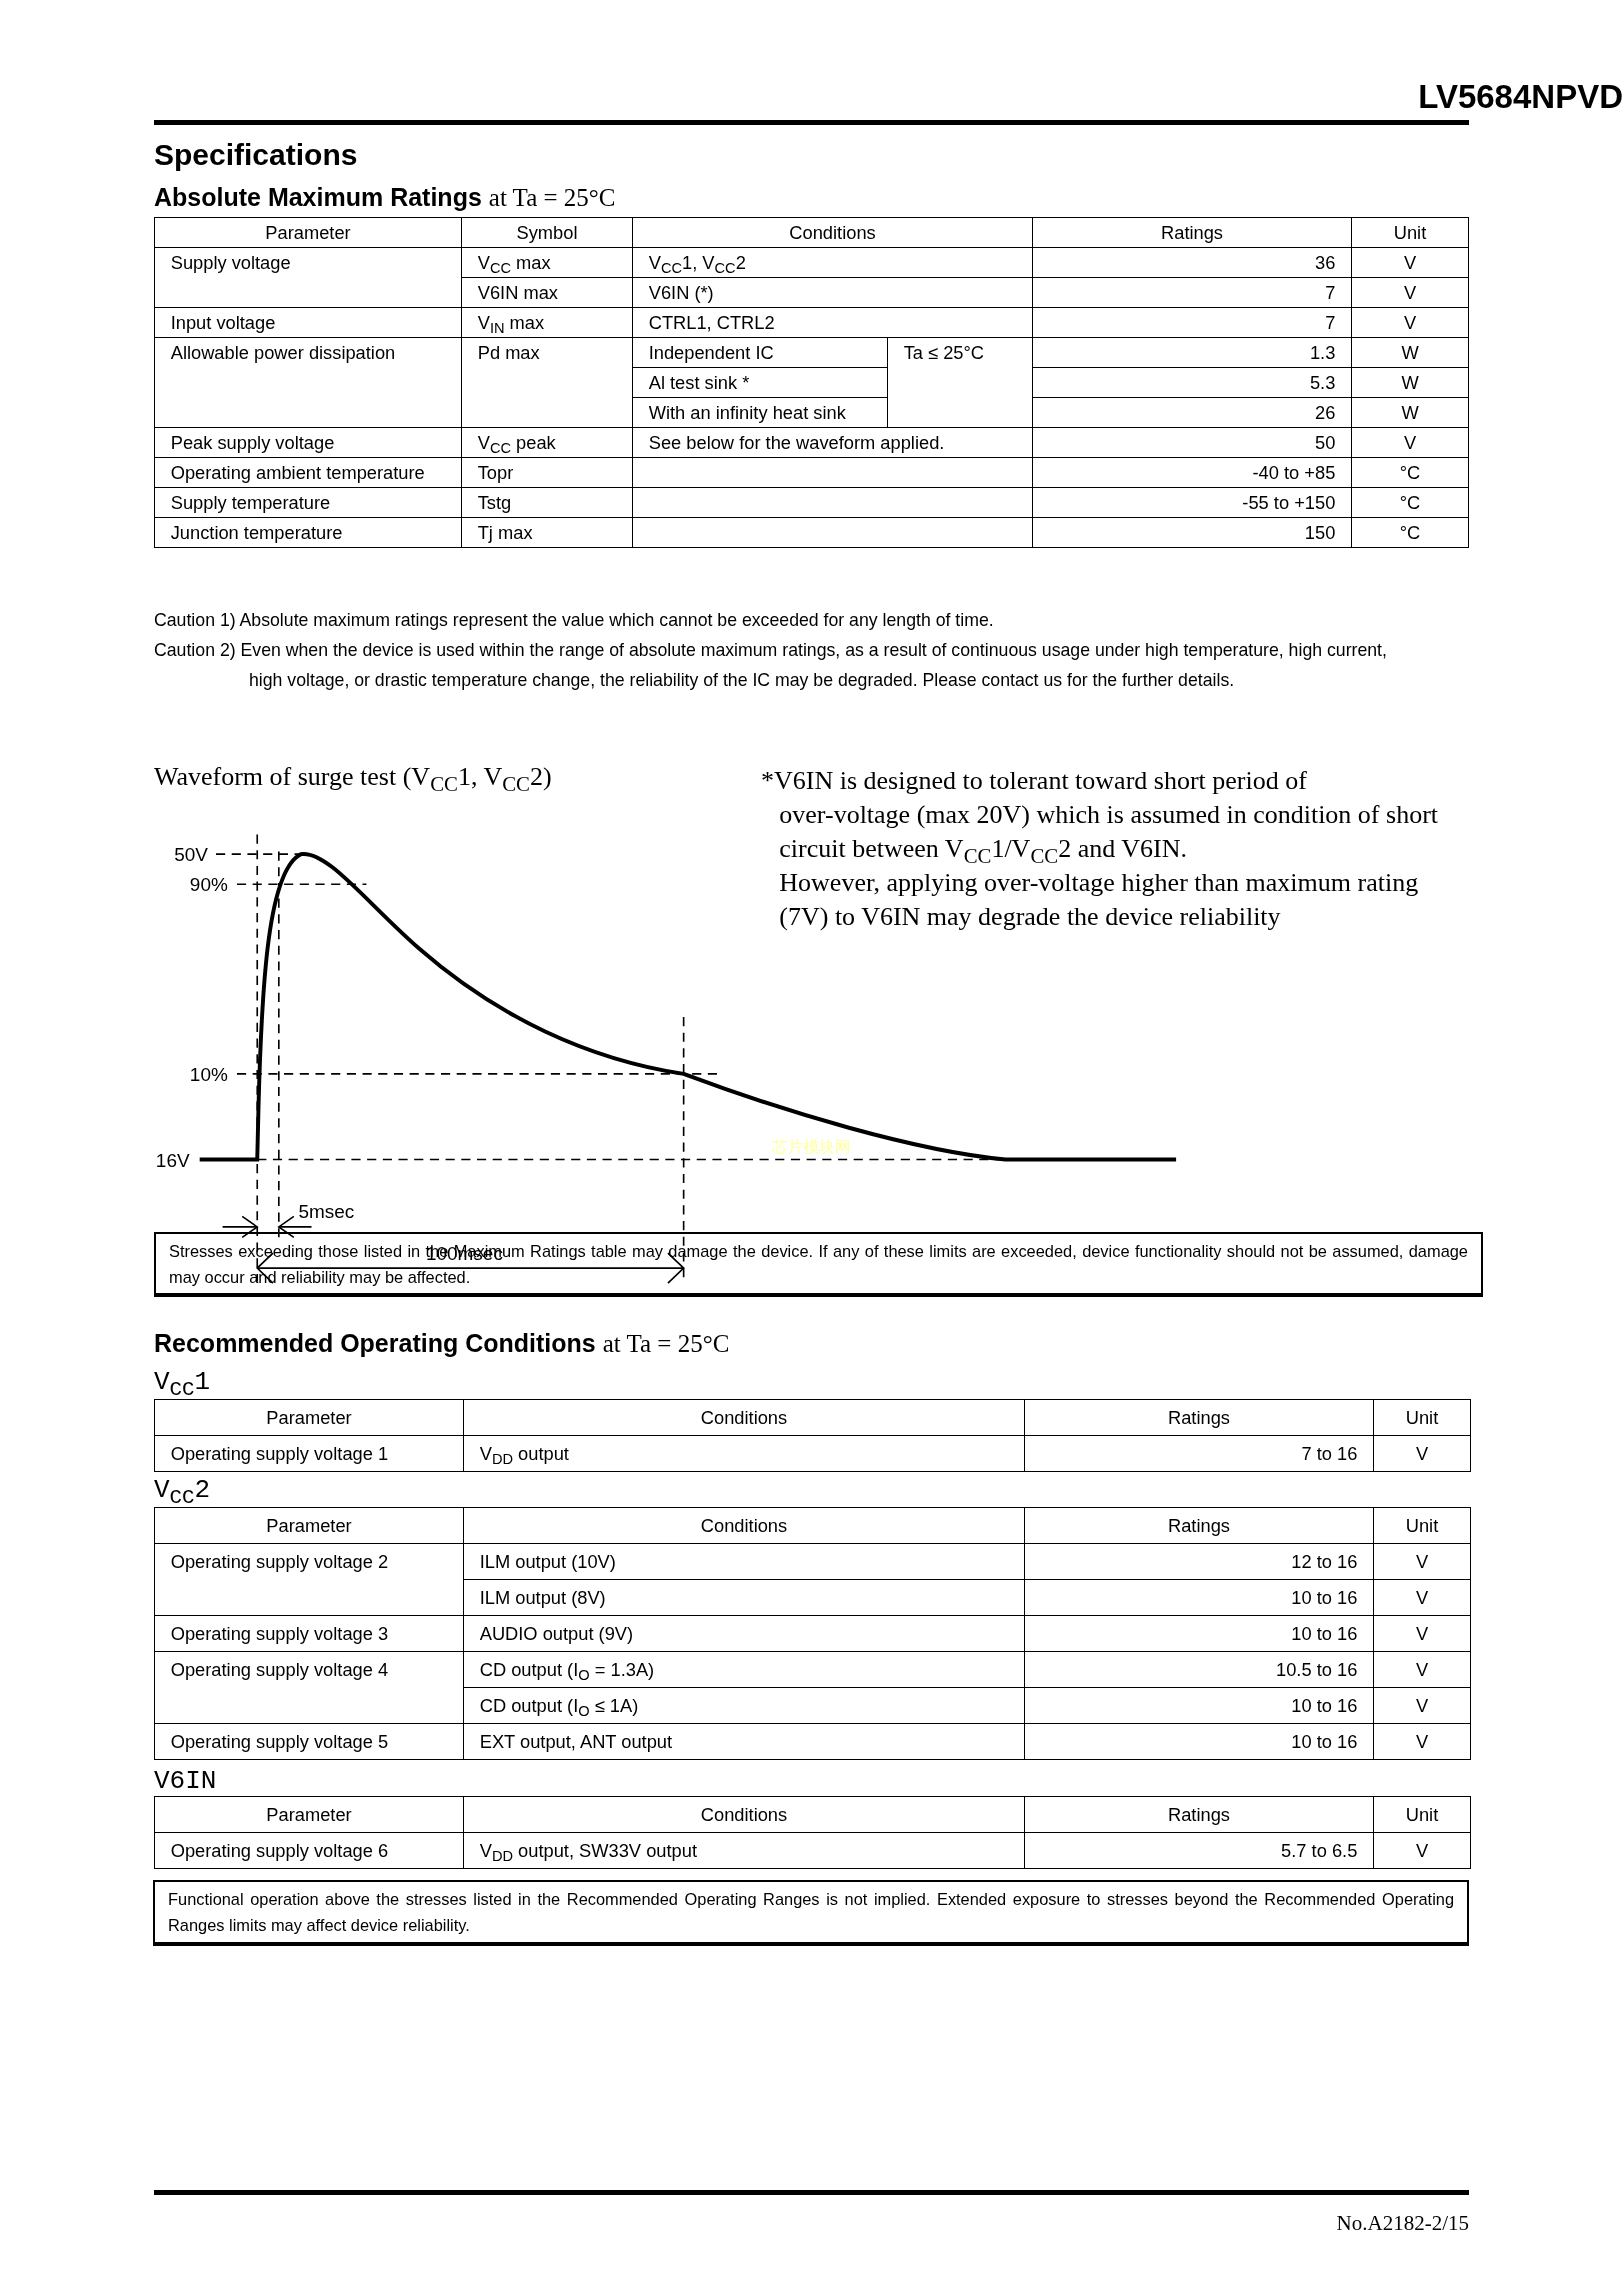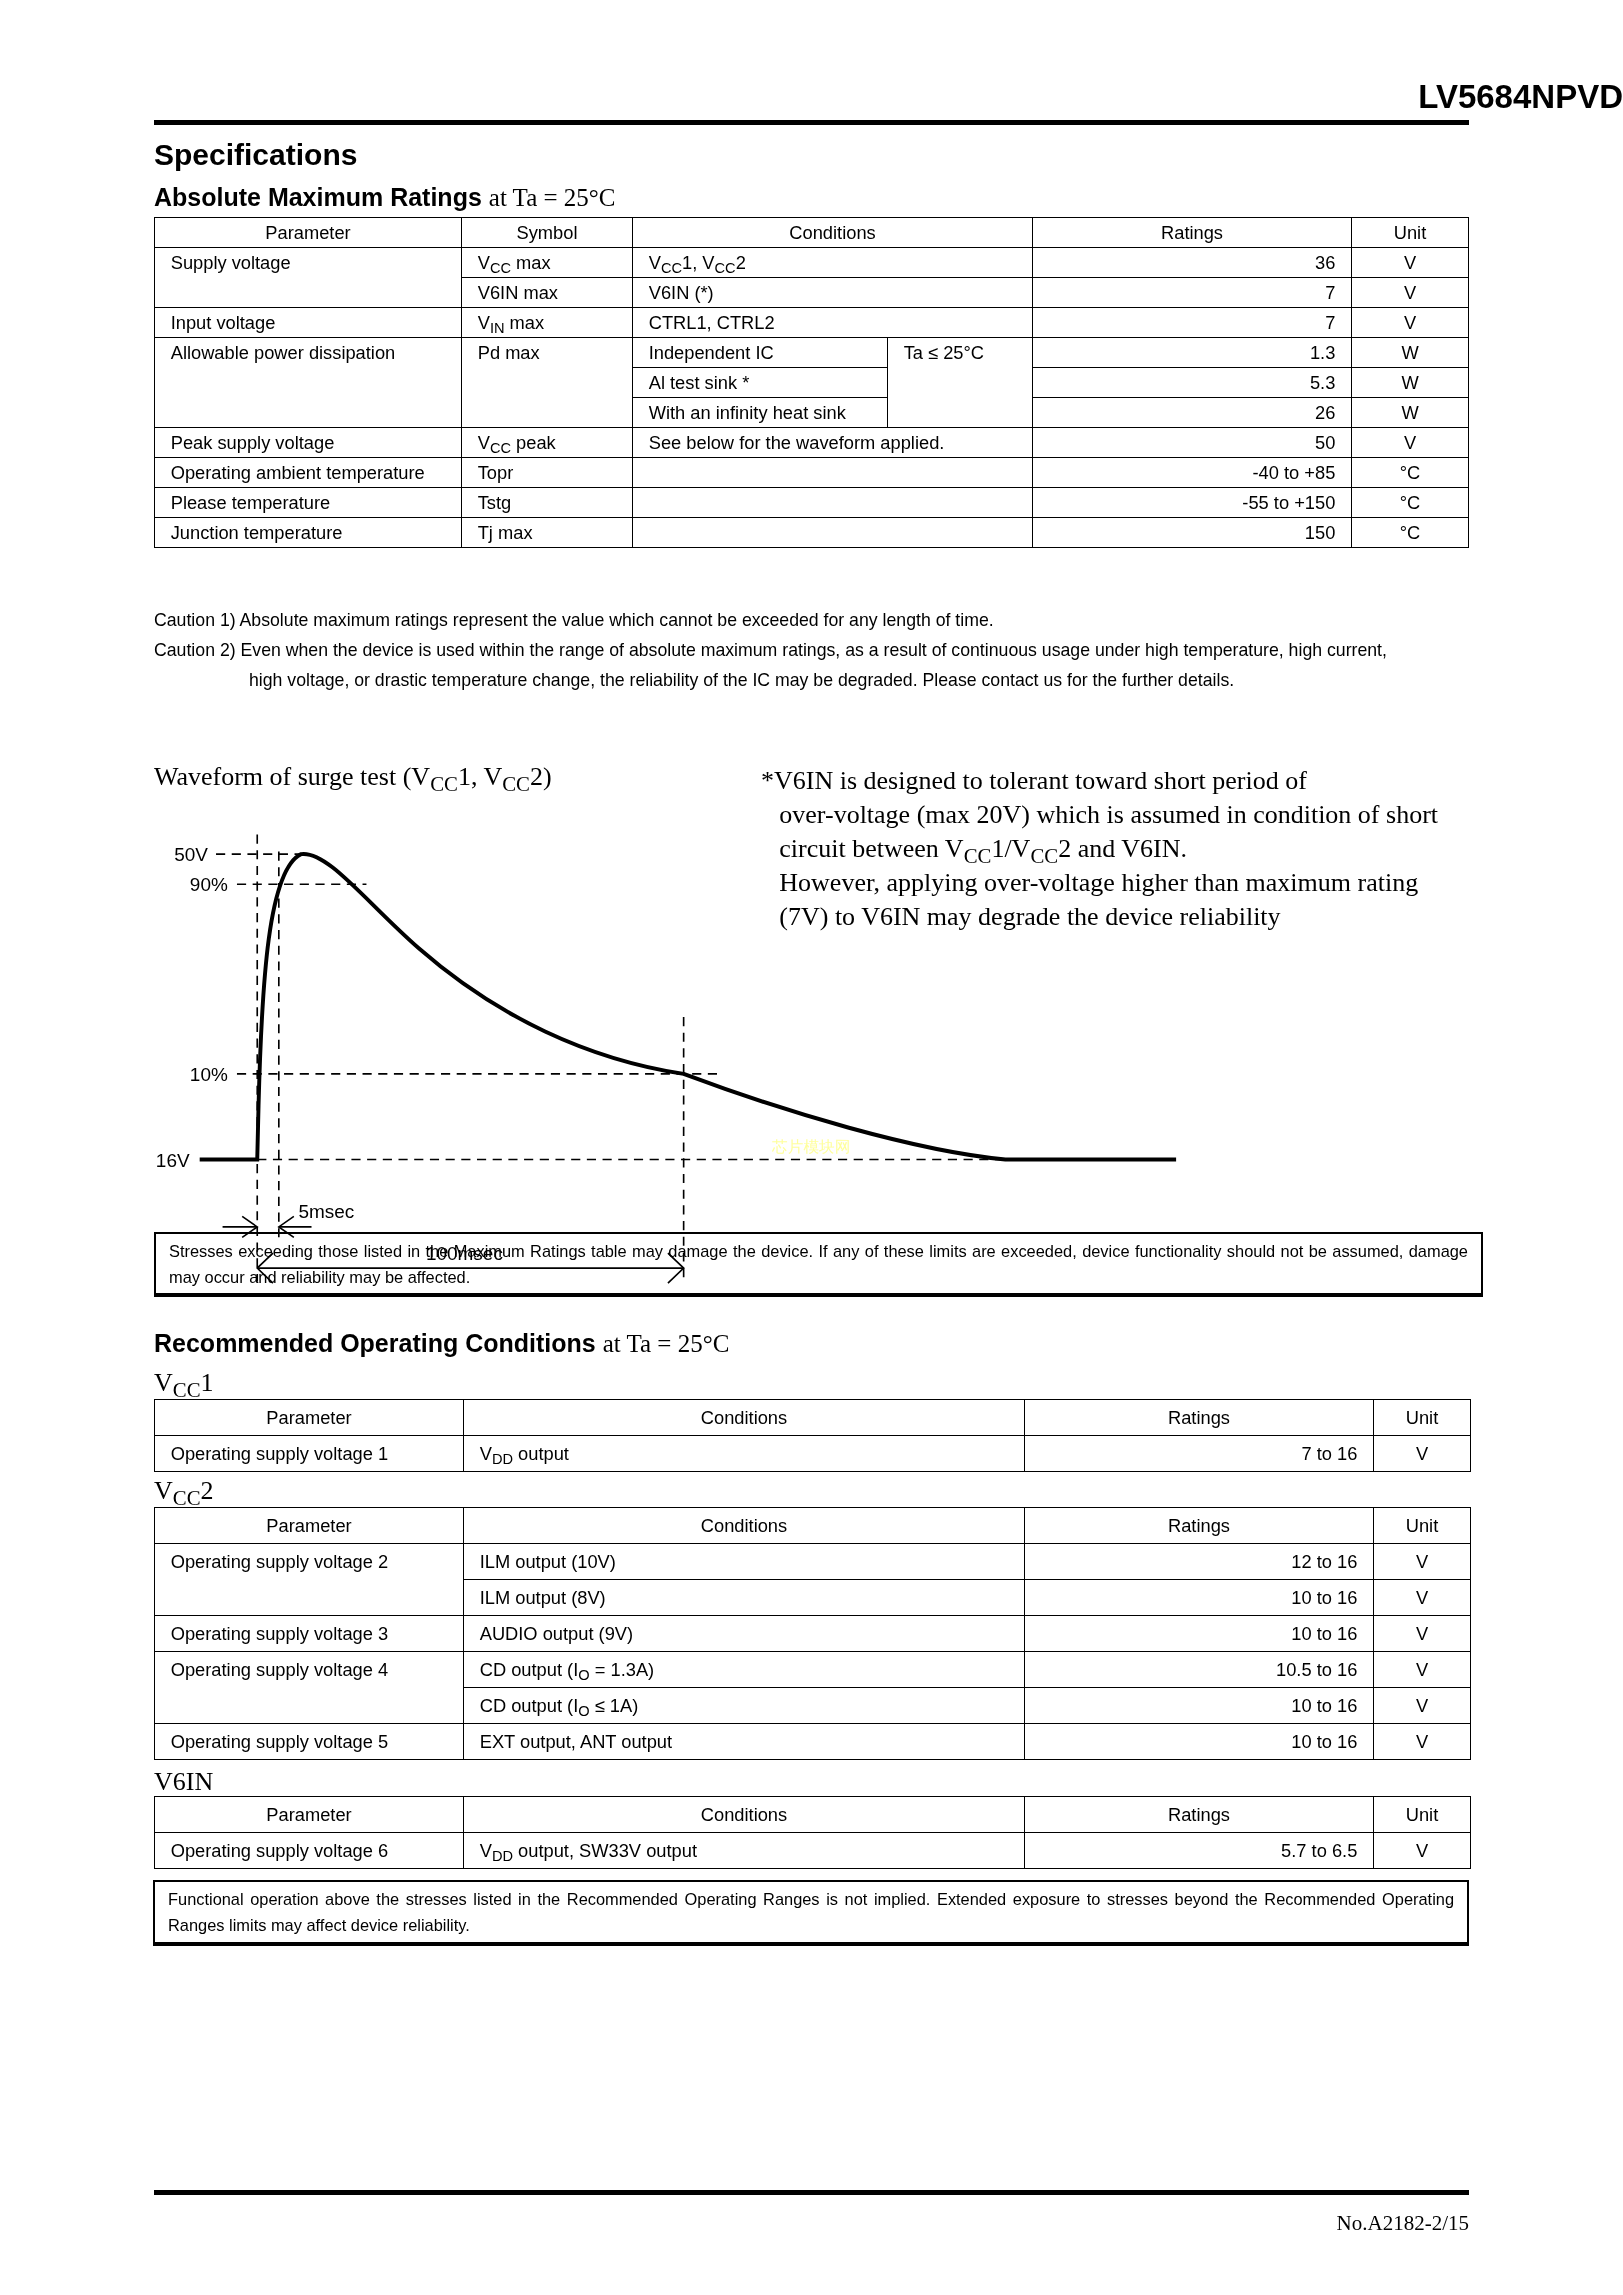--- a/index.html
+++ b/index.html
@@ -4,21 +4,21 @@
 <style>
   html, body { margin: 0; padding: 0; background: #ffffff; }
   body { width: 1623px; height: 2295px; position: relative; color: #000; font-family: "Liberation Sans", sans-serif; overflow: hidden; }
   .abs { position: absolute; }
   .doc-title { left: 0; width: 1623px; top: 77px; text-align: right; font-weight: bold; font-size: 33px; line-height: 39px; }
   .rule-top { left: 154px; width: 1315px; top: 120px; height: 5.2px; background: #000; }
   .rule-bottom { left: 154px; width: 1315px; top: 2190px; height: 4.6px; background: #000; }
   .h1 { left: 154px; top: 135px; font-size: 30px; font-weight: bold; line-height: 39px; }
   .h2 { font-size: 25px; font-weight: bold; line-height: 31px; }
   .h2 .serif { font-family: "Liberation Serif", serif; font-weight: normal; font-size: 25px; }
-  .serif-label { font-family: Liberation Serif, serif; font-size: 26px; line-height: 31px; }
+  .serif-label { font-family: Liberation Mono, monospace; font-size: 26px; line-height: 31px; }
   sub { font-size: 0.8em; vertical-align: -0.3em; line-height: 0; }
 
   table.spec { position: absolute; border-collapse: collapse; font-size: 18.3px; table-layout: fixed; }
   table.spec td, table.spec th { border: 1.6px solid #000; padding: 0 15.7px; font-weight: normal; vertical-align: top; line-height: 29px; white-space: nowrap; }
   table.spec th { text-align: center; vertical-align: middle; }
   table.spec td.num { text-align: right; }
   table.spec td.ctr { text-align: center; }
 
   .notes { left: 154px; top: 605px; font-size: 17.7px; line-height: 30px; }
   .notes .indent { padding-left: 95px; }
@@ -107,21 +107,21 @@
     <td class="ctr">V</td>
   </tr>
   <tr style="height:29px">
     <td>Operating ambient temperature</td>
     <td>Topr</td>
     <td colspan="2"></td>
     <td class="num">-40 to +85</td>
     <td class="ctr">°C</td>
   </tr>
   <tr style="height:29px">
-    <td>Please temperature</td>
+    <td>Supply temperature</td>
     <td>Tstg</td>
     <td colspan="2"></td>
     <td class="num">-55 to +150</td>
     <td class="ctr">°C</td>
   </tr>
   <tr style="height:29px">
     <td>Junction temperature</td>
     <td>Tj max</td>
     <td colspan="2"></td>
     <td class="num">150</td>

